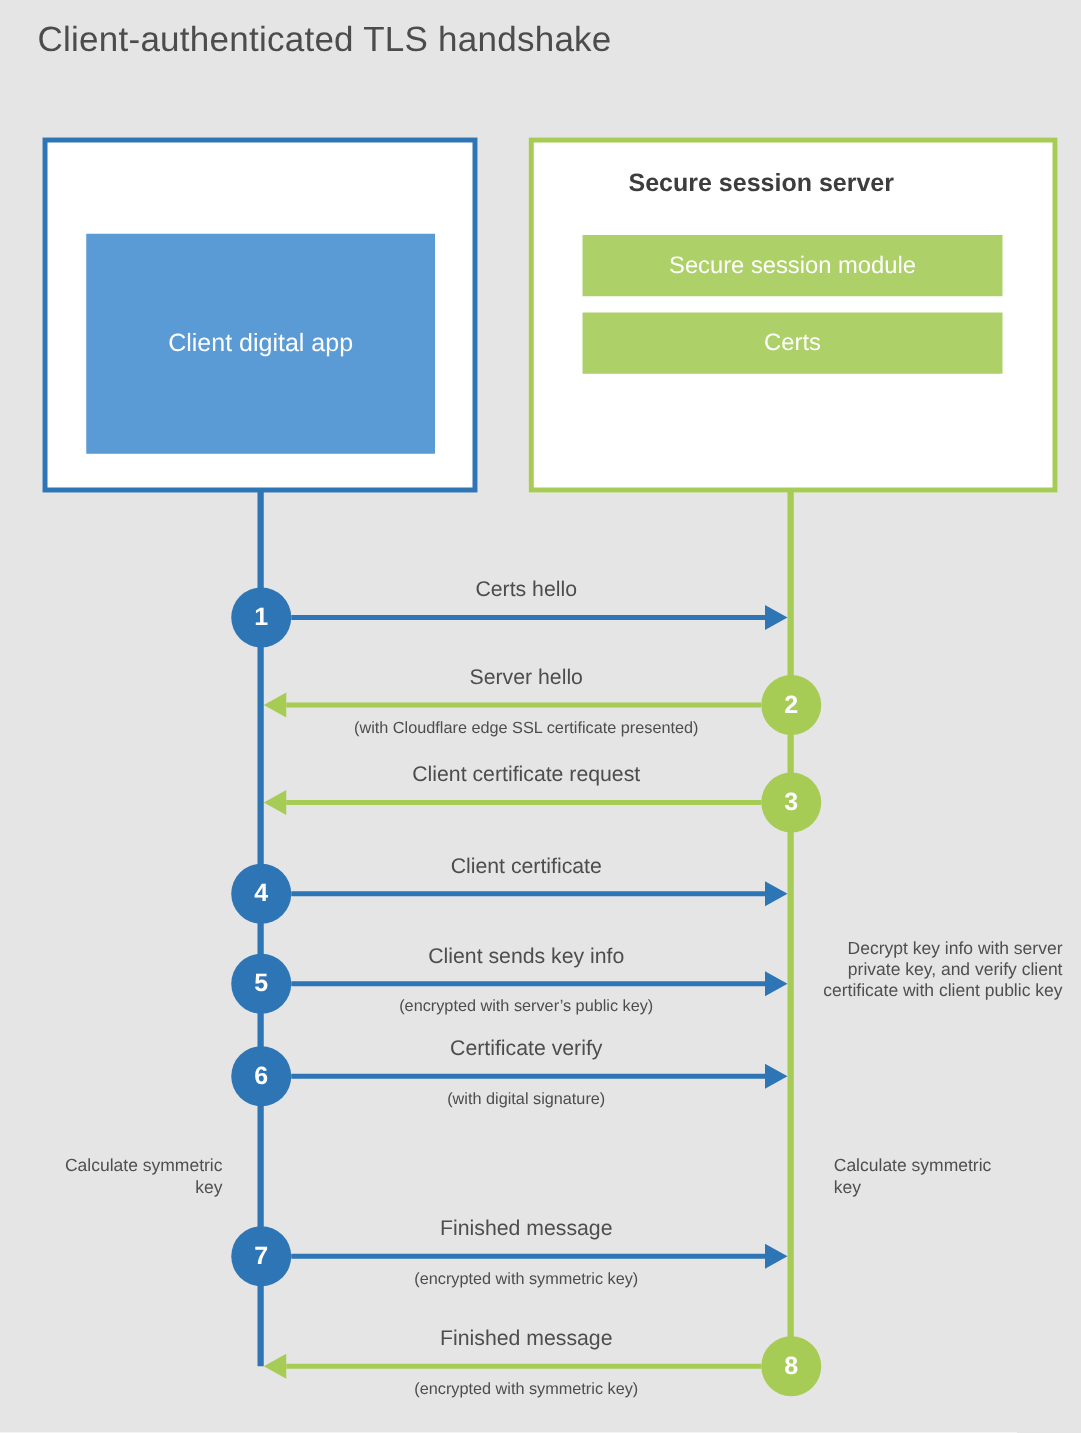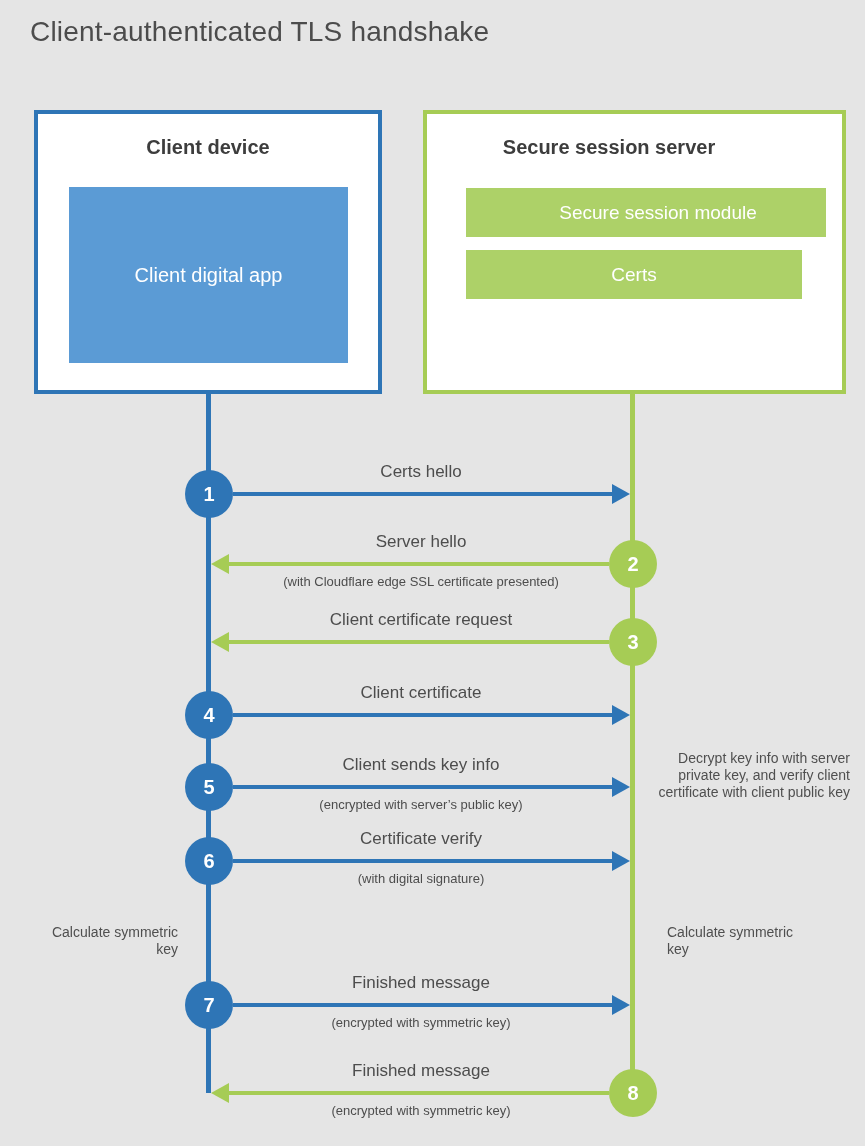--- a/index.html
+++ b/index.html
@@ -13,21 +13,21 @@
   .client-box{left:34px;width:348px;border:4px solid #2e75b6;}
   .server-box{left:423px;width:423px;border:4px solid #a6cc55;}
   .box-title{position:absolute;top:136px;text-align:center;font-size:20px;font-weight:700;color:#3d3d3d;}
   .client-box-title{left:34px;width:348px;}
   .server-box-title{left:423px;width:372px;}
 
   .client-inner{position:absolute;left:69px;top:187px;width:279px;height:176px;background:#5b9bd5;display:flex;align-items:center;justify-content:center;}
   .client-inner span{display:block;width:160px;text-align:center;color:#ffffff;font-size:20px;line-height:26px;}
 
   .server-bar{position:absolute;left:466px;width:336px;height:49px;background:#add168;display:flex;align-items:center;justify-content:center;color:#ffffff;font-size:19px;}
-  .bar1{top:188px;padding-left:24px;} .bar2{top:250px;} .bar3{top:311px;}
+  .bar1{top:188px;} .bar2{top:250px;} .bar3{top:311px;}
 
   
   .vline{position:absolute;top:393px;width:5px;z-index:1;}
   .blue-vline{left:206px;height:700px;background:#2e75b6;}
   .green-vline{left:630px;height:700px;background:#a6cc55;}
 
   
   .s1{--y:494px;} .s2{--y:564px;} .s3{--y:642px;} .s4{--y:715px;}
   .s5{--y:787px;} .s6{--y:861px;} .s7{--y:1005px;} .s8{--y:1093px;}
 
@@ -57,21 +57,20 @@
   .calc-right{left:667px;text-align:left;}
 </style>
 </head>
 <body>
 
 <div class="canvas">
 
   <div class="page-title">Client-authenticated TLS handshake</div>
 
   <div class="outer-box client-box"></div>
-  <div class="box-title client-box-title">Client device</div>
   <div class="client-inner">
     <span>Client digital app</span>
   </div>
 
   <div class="outer-box server-box"></div>
   <div class="box-title server-box-title">Secure session server</div>
   <div class="server-bar bar1">Secure session module</div>
   <div class="server-bar bar2">Certs</div>
 
   <div class="vline blue-vline"></div>

